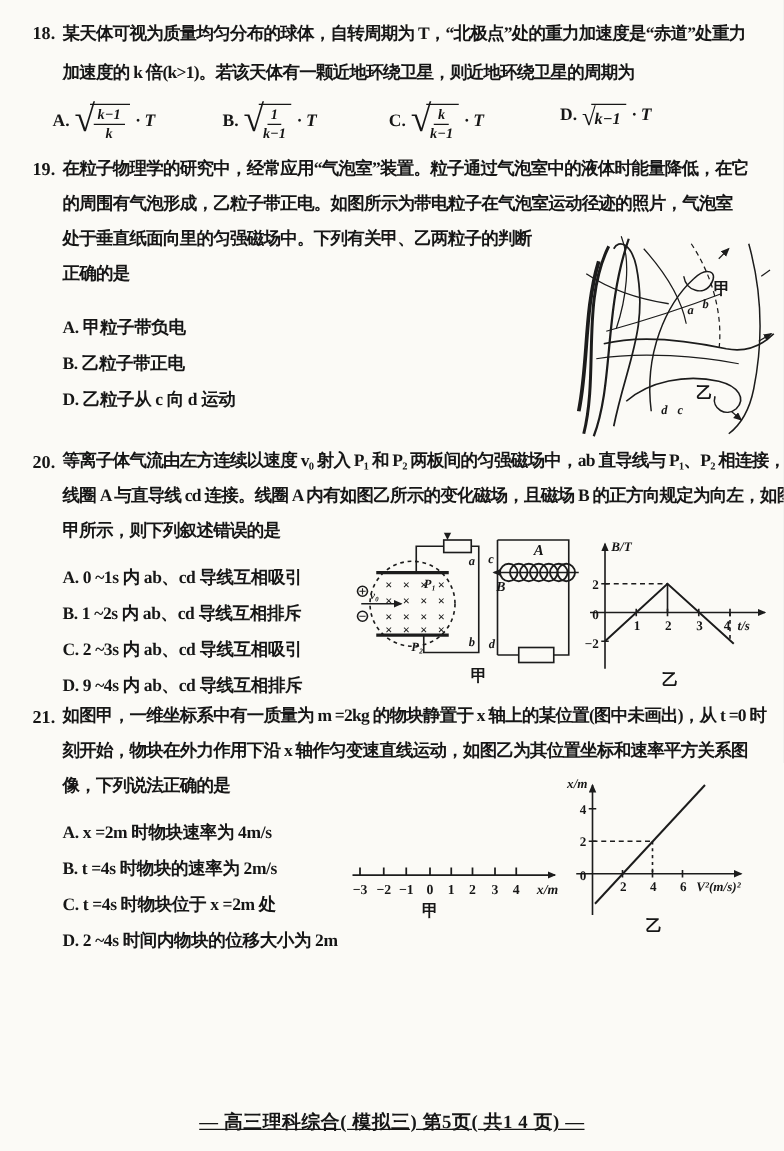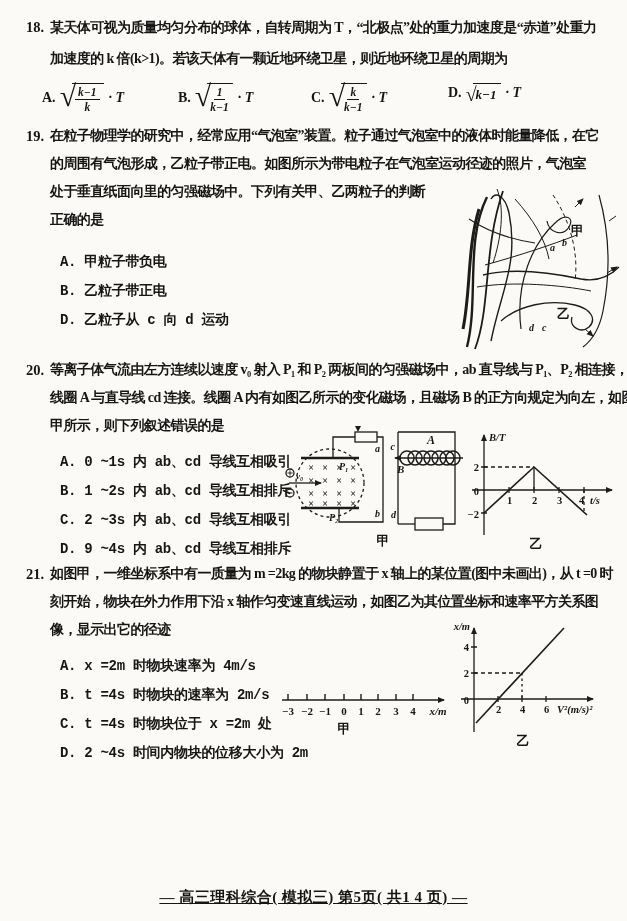--- a/index.html
+++ b/index.html
@@ -6,21 +6,21 @@
   .page{
     position:relative;width:627px;height:921px;margin:0 auto;
     background:#fbfaf6;color:#161616;overflow:hidden;
     font-family:"Liberation Serif","DejaVu Serif",serif;font-weight:bold;
   }
   .q{position:absolute;left:0;right:0;padding-left:50px;}
   .qnum{position:absolute;left:26px;top:0;line-height:28px;font-size:14.5px;}
   .q18 .qnum{line-height:31px;}
   .tline{font-size:14px;letter-spacing:-0.6px;line-height:28px;white-space:nowrap;}
   .q18 .tline{line-height:31px;}
-  .opts{list-style:none;margin:8px 0 0 10px;padding:0;font-family:Liberation Mono, monospace;}
+  .opts{list-style:none;margin:8px 0 0 0;padding:0;}
   .opts li{font-size:14px;letter-spacing:-0.3px;line-height:29px;white-space:nowrap;}
   
   .formula-row{position:relative;height:44px;margin-top:9px;}
   .opt18{position:absolute;top:0;display:inline-flex;align-items:center;font-size:14px;}
   .opt18 .olabel{margin-right:4px;}
   .sqrt{display:inline-flex;align-items:flex-start;}
   .rad{font-size:30px;line-height:1;font-weight:normal;transform:translateY(-2px);}
   .rad.small{font-size:20px;transform:translateY(1px);}
   .vinc{border-top:1.6px solid #161616;display:inline-flex;align-items:center;padding:2px 4px 0 3px;margin-left:-4px;}
   .frac{display:inline-flex;flex-direction:column;align-items:center;line-height:1.05;font-size:11.5px;font-style:italic;}
@@ -257,21 +257,21 @@
         <text class="var" x="128" y="77">t/s</text>
       </g>
       <text x="74" y="121" font-size="13" text-anchor="middle">乙</text>
     </svg>
   </div>
 
   <div class="q q21" style="top:560px;">
     <span class="qnum">21.</span>
     <div class="tline">如图甲，一维坐标系中有一质量为 m =2kg 的物块静置于 x 轴上的某位置(图中未画出)，从 t =0 时</div>
     <div class="tline">刻开始，物块在外力作用下沿 x 轴作匀变速直线运动，如图乙为其位置坐标和速率平方关系图</div>
-    <div class="tline">像，显示出它的径迹</div>
+    <div class="tline">像，下列说法正确的是</div>
     <ul class="opts">
       <li>A. x =2m 时物块速率为 4m/s</li>
       <li>B. t =4s 时物块的速率为 2m/s</li>
       <li>C. t =4s 时物块位于 x =2m 处</li>
       <li>D. 2 ~4s 时间内物块的位移大小为 2m</li>
     </ul>
   </div>
 
   <div class="fig" style="left:278px;top:663px;">
     <svg width="190" height="74" viewBox="0 0 190 74">

